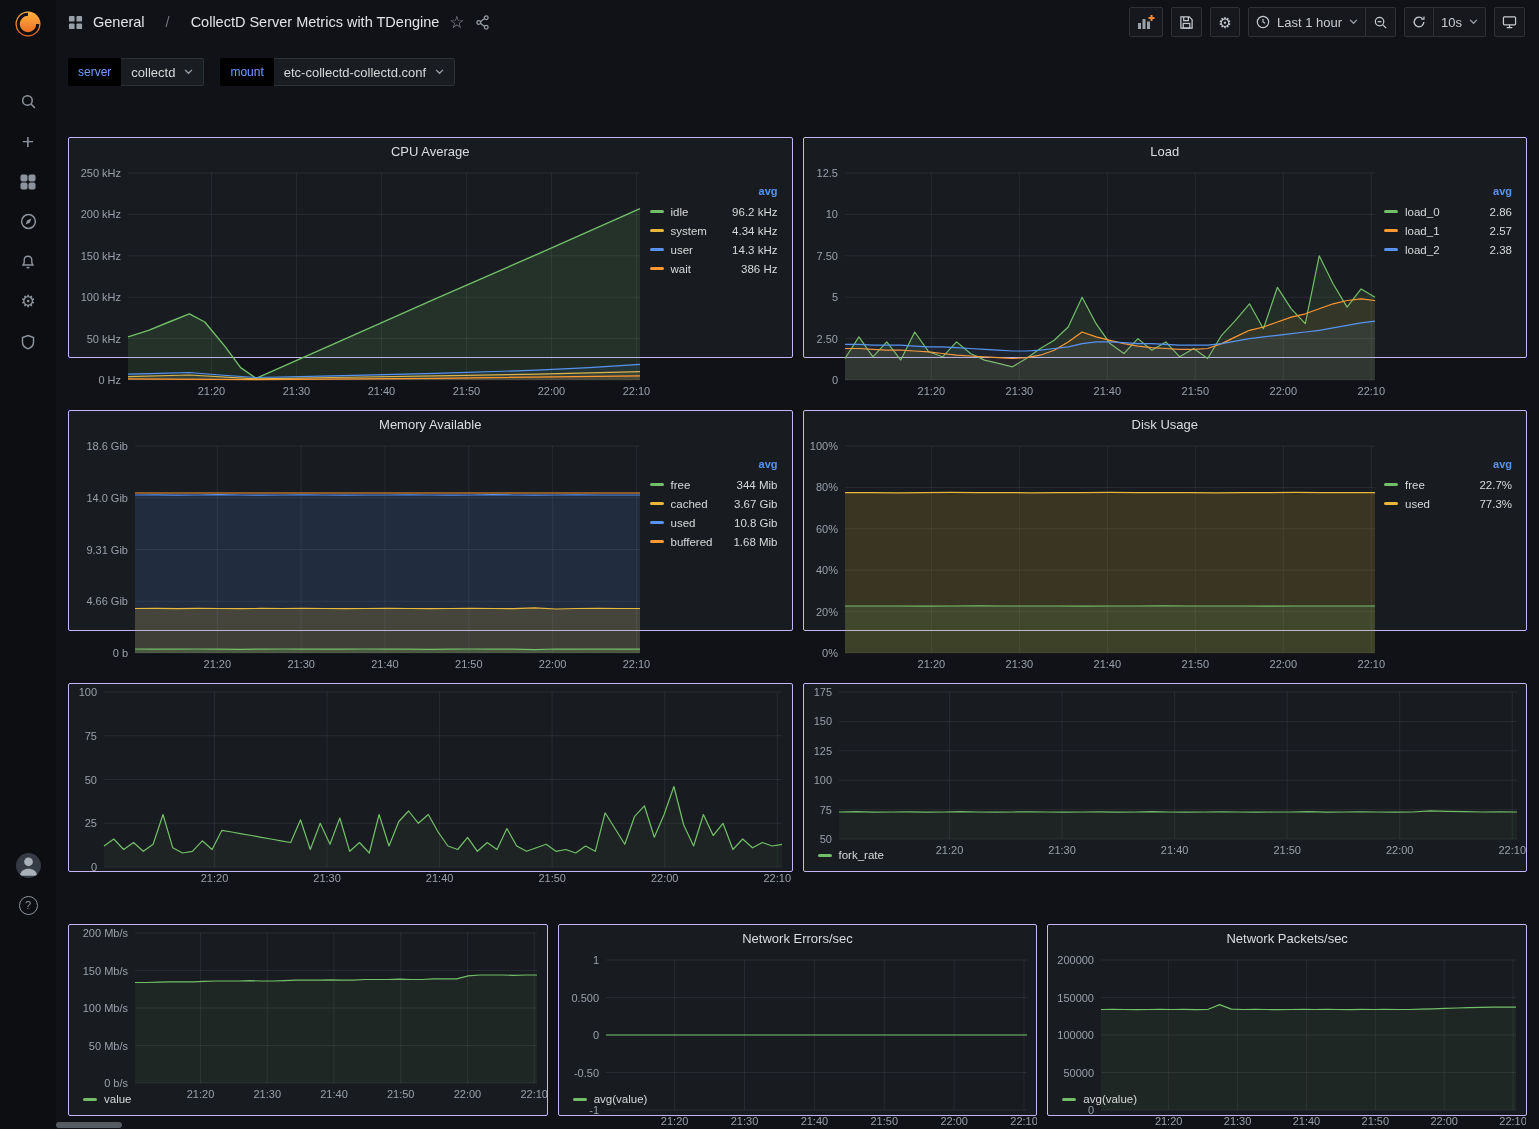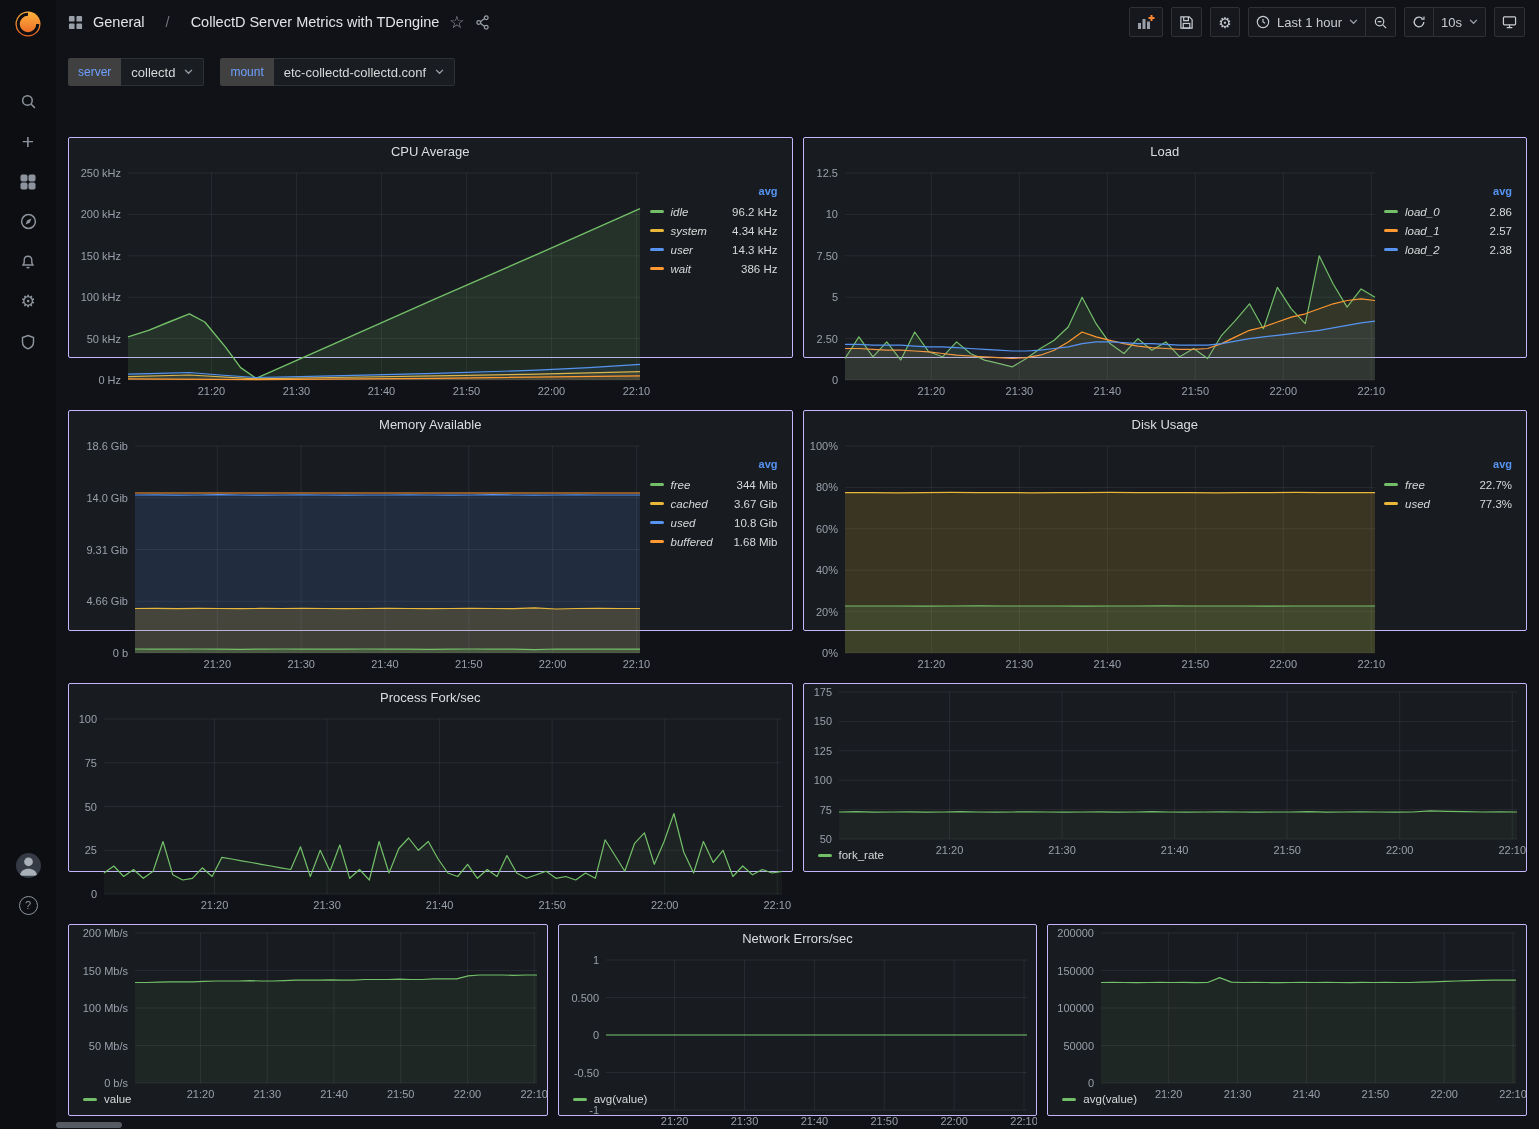--- a/index.html
+++ b/index.html
@@ -30,21 +30,21 @@
   .tgroup{display:flex;}
   .tbtn{height:30px;min-width:30px;box-sizing:border-box;border:1px solid #2e3236;background:#16181d;border-radius:2px;
         display:flex;align-items:center;justify-content:center;gap:7px;padding:0 7px;color:#c7ccd1;font-size:13px;cursor:pointer;}
   .tgroup .tbtn+.tbtn{border-left:0;border-radius:0 2px 2px 0;}
   .tgroup .tbtn:first-child{border-radius:2px 0 0 2px;}
   .tbtn .g{font-size:15px;color:#c7ccd1;line-height:1;}
 
   
   .vars{display:flex;gap:16px;padding:14px 12px 0 12px;align-items:center;}
   .var-chip{display:flex;height:28px;font-size:13px;}
-  .var-label{display:flex;align-items:center;padding:0 10px;background:#404040;color:#6ea0ff;font-size:12px;border-radius:2px 0 0 2px;}
+  .var-label{display:flex;align-items:center;padding:0 10px;background:#000000;color:#6ea0ff;font-size:12px;border-radius:2px 0 0 2px;}
   .var-value{display:flex;align-items:center;gap:9px;padding:0 10px;background:#191c21;border:1px solid #2e3236;border-left:0;
              color:#d8d9da;font-size:13px;border-radius:0 2px 2px 0;cursor:pointer;font-family:inherit;}
 
   
   .dash{padding:8px 12px 12px 12px;display:flex;flex-direction:column;gap:9px;flex:1;min-height:0;}
   .row{display:flex;gap:10px;align-items:stretch;}
   .row>.panel{flex:1;min-width:0;}
   .h264{height:264px;}.h232{height:232px;}.h235{height:235px;}
   .panel{background:#181b1f;border:1px solid #c4b5fd;border-radius:2px;display:flex;flex-direction:column;box-sizing:border-box;margin-top:43px;}
   .panel-title{margin:0;height:27px;line-height:27px;text-align:center;font-size:13px;font-weight:500;color:#dcdde0;cursor:pointer;}
@@ -52,21 +52,21 @@
   .panel-body.col{flex-direction:column;}
   .chart{flex:1;min-width:0;min-height:0;}
   .chart svg{display:block;}
   .chart text{font-family:"Liberation Sans",sans-serif;font-size:11px;fill:#99a0ab;}
 
   
   .legend-right{width:142px;padding-top:20px;box-sizing:border-box;}
   .lg-head{text-align:right;padding:0 14px 5px 0;font-size:11px;font-weight:700;color:#5794f2;}
   .lg-row{display:flex;align-items:center;gap:7px;padding:3.5px 14px 3.5px 0;font-size:11.5px;color:#d8d9da;cursor:pointer;}
   .lg-dash{width:14px;height:3px;border-radius:2px;flex:0 0 14px;}
-  .lg-name{flex:1;font-style:italic;}
+  .lg-name{flex:1;}
   .lg-val{text-align:right;}
   .legend-bottom{height:24px;display:flex;align-items:center;gap:16px;padding:0 0 4px 14px;font-size:11.5px;}
   .lg-bitem{display:flex;align-items:center;gap:7px;cursor:pointer;color:#d8d9da;}
 
   .scroll-thumb{position:absolute;left:56px;bottom:1px;width:66px;height:6px;border-radius:3px;background:#565b63;}
 </style>
 </head>
 <body>
 
 <div class="app">
@@ -483,21 +483,20 @@
                   <span class="lg-name">used</span>
                   <span class="lg-val">77.3%</span>
                 </div>
               </div>
           </div>
         </section>
       </div>
 
       <div class="row h232">
         <section class="panel">
-          <h2 class="panel-title">Process Fork/sec</h2>
           <div class="panel-body col">
             <div class="chart">
                 <svg width="723" height="203">
                   <line x1="35" y1="183" x2="713" y2="183" stroke="rgba(204,204,220,0.09)" stroke-width="1"></line>
                   <text x="28" y="187" text-anchor="end">0</text>
                   <line x1="35" y1="139.25" x2="713" y2="139.25" stroke="rgba(204,204,220,0.09)" stroke-width="1"></line>
                   <text x="28" y="143.25" text-anchor="end">25</text>
                   <line x1="35" y1="95.5" x2="713" y2="95.5" stroke="rgba(204,204,220,0.09)" stroke-width="1"></line>
                   <text x="28" y="99.5" text-anchor="end">50</text>
                   <line x1="35" y1="51.75" x2="713" y2="51.75" stroke="rgba(204,204,220,0.09)" stroke-width="1"></line>
@@ -635,20 +634,21 @@
               </div>
             <div class="legend-bottom">
                 <span class="lg-bitem">
                   <span class="lg-dash" style="background: rgb(115, 191, 105);"></span>
                   <span>avg(value)</span>
                 </span>
               </div>
           </div>
         </section>
         <section class="panel">
+          <h2 class="panel-title">Network Packets/sec</h2>
           <div class="panel-body col">
             <div class="chart">
                 <svg width="478" height="178">
                   <line x1="53" y1="158" x2="468" y2="158" stroke="rgba(204,204,220,0.09)" stroke-width="1"></line>
                   <text x="46" y="162" text-anchor="end">0</text>
                   <line x1="53" y1="120.5" x2="468" y2="120.5" stroke="rgba(204,204,220,0.09)" stroke-width="1"></line>
                   <text x="46" y="124.5" text-anchor="end">50000</text>
                   <line x1="53" y1="83" x2="468" y2="83" stroke="rgba(204,204,220,0.09)" stroke-width="1"></line>
                   <text x="46" y="87" text-anchor="end">100000</text>
                   <line x1="53" y1="45.5" x2="468" y2="45.5" stroke="rgba(204,204,220,0.09)" stroke-width="1"></line>

